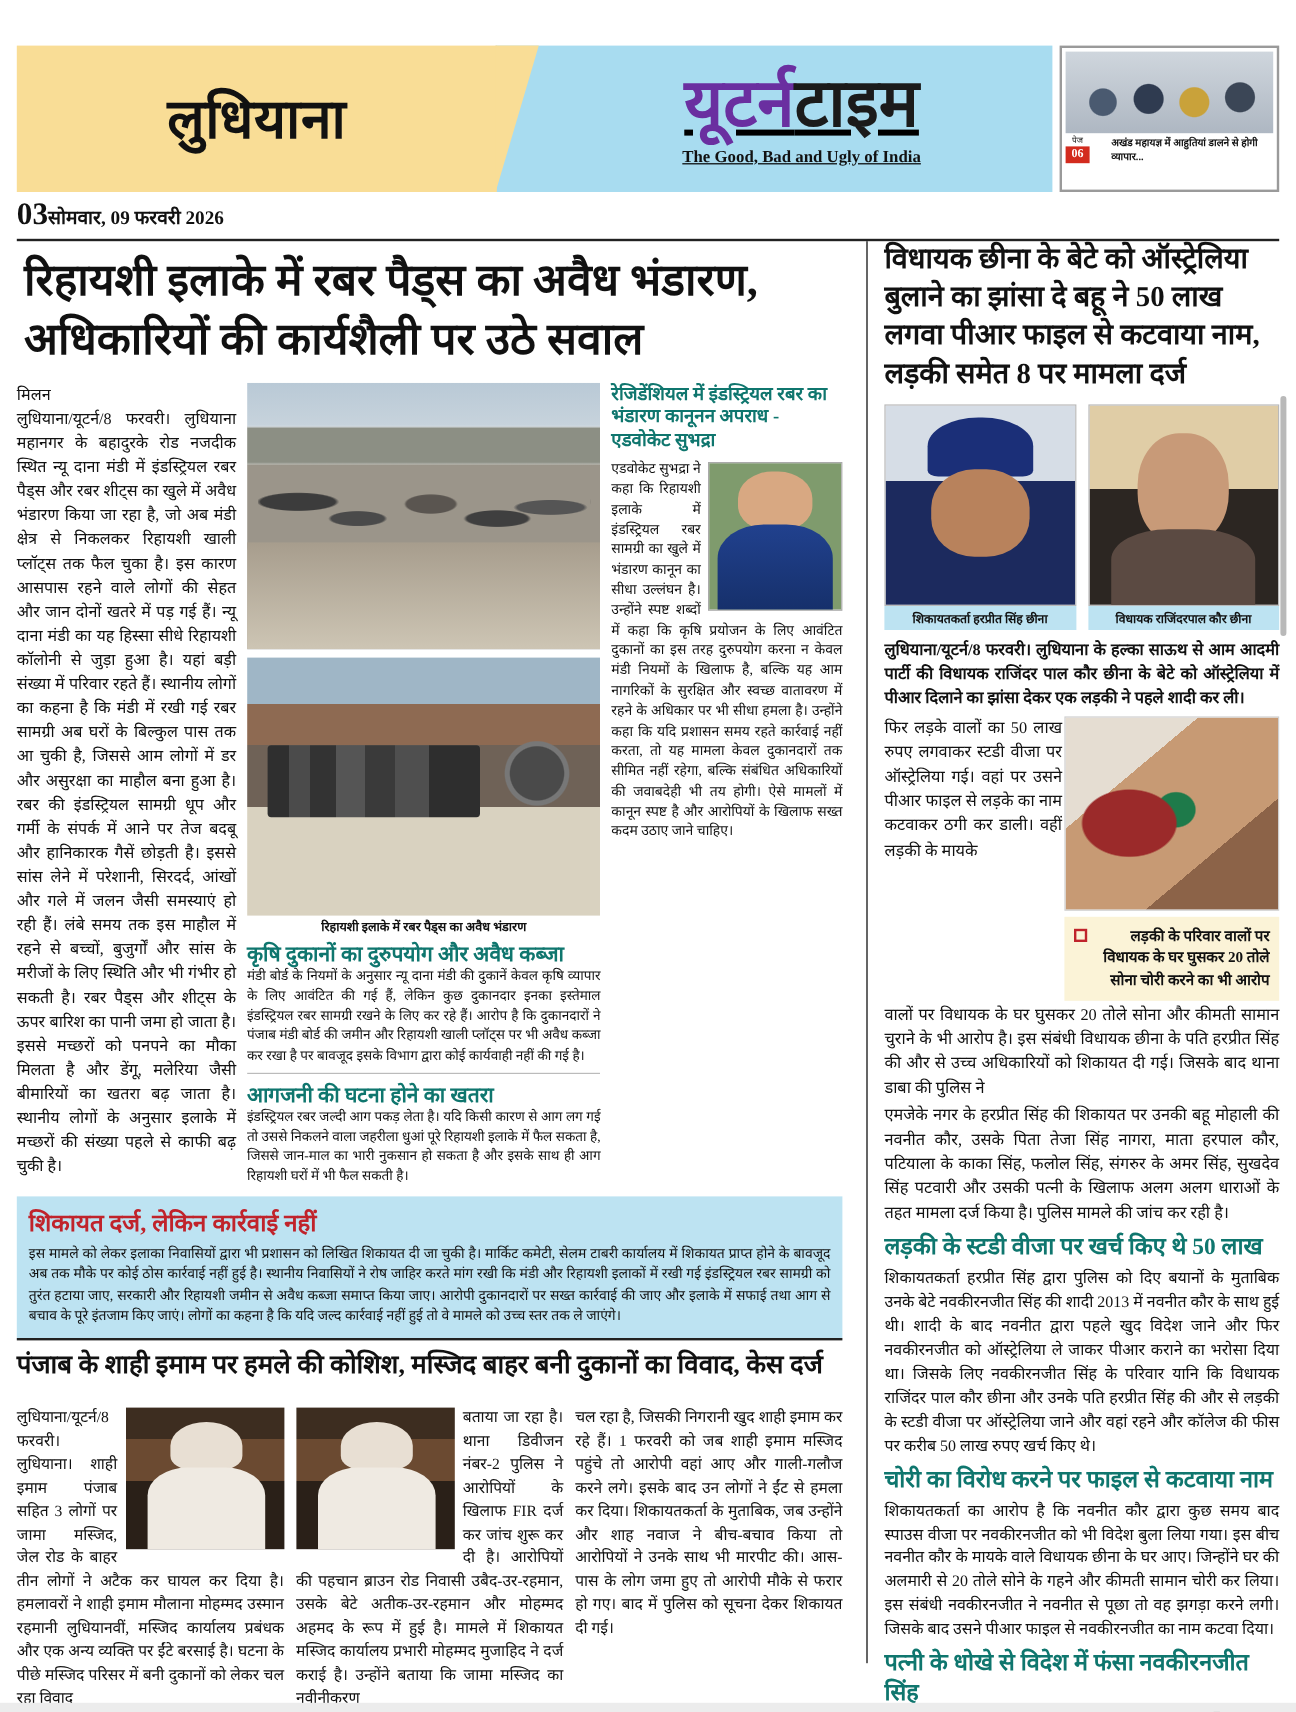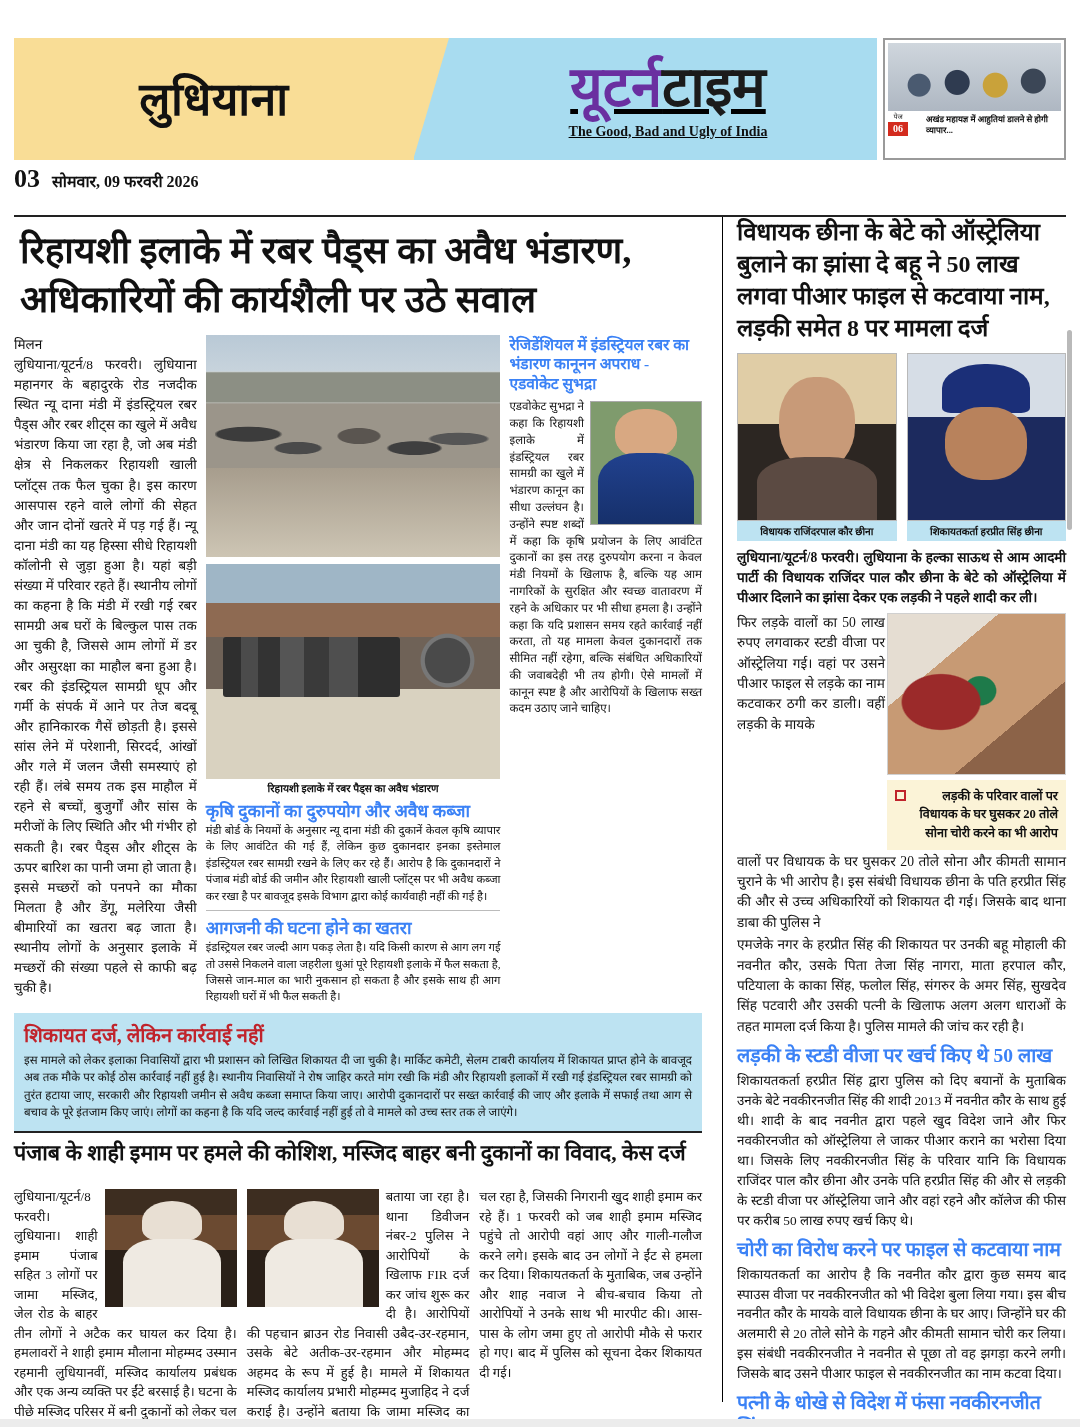--- a/index.html
+++ b/index.html
@@ -103,23 +103,23 @@
     flex: 0 0 auto;
   }
   .mh-promo-badge .pg { font-size: 7px; color: #222; line-height: 1; }
   .mh-promo-badge .num {
     background: #d32b1e; color: #fff; font-size: 10px; font-weight: bold;
     padding: 1px 5px; line-height: 1.2; margin-top: 1px;
   }
   .mh-promo-txt { font-size: 8.5px; line-height: 1.35; color: #111; font-weight: bold; }
 
   .mh-dateline {
-    display: flex; align-items: baseline; gap: 12px;
+    display: flex; align-items: baseline; 
     margin: 4px 14px 0 14px;
-    padding-bottom: 21px;
+    padding-bottom: 5px;
     border-bottom: 2px solid #222;
   }
   .mh-pageno { font-size: 26px; font-weight: bold; color: #111; }
   .mh-date { font-size: 16px; font-weight: bold; color: #111; }
 
   
   .content {
     display: flex;
     margin: 0 14px;
     height: 1185px;
@@ -210,21 +210,21 @@
       linear-gradient(90deg,#2f2f2f 0 10%, #4b4b4b 10% 20%, #333 20% 32%, #555 32% 46%, #3a3a3a 46% 60%, #4f4f4f 60% 76%, #2e2e2e 76% 100%);
     border-radius: 3px;
   }
   .ph-site::after{
     content:""; position:absolute; right:4%; top:30%; width:28%; height:30%;
     background: radial-gradient(circle at 50% 50%, #4a4a4a 0 42%, #777 44% 50%, transparent 52%);
   }
 
   
   .hl-red {
-    color: #3b82f6;
+    color: #0f766e;
     font-weight: bold;
     line-height: 1.28;
   }
   .hl-red.h18 { font-size: 17.5px; }
   .hl-red.h16 { font-size: 15.5px; }
   .hl-red.h20 { font-size: 19.5px; }
   .rule-dot { border-top: 1px solid #bbb; margin: 6px 0; }
 
   .adv-photo {
     float: right;
@@ -466,26 +466,26 @@
       </div>
     </div>
 
     <div class="vrule"></div>
 
     <div class="col-right">
       <div class="r-hl">विधायक छीना के बेटे को ऑस्ट्रेलिया बुलाने का झांसा दे बहू ने 50 लाख लगवा पीआर फाइल से कटवाया नाम, लड़की समेत 8 पर मामला दर्ज</div>
 
       <div class="r-photos">
         <div class="r-ph">
+          <div class="r-ph-img r-ph-2"></div>
+          <div class="r-ph-cap">शिकायतकर्ता हरप्रीत सिंह छीना</div>
+        </div>
+        <div class="r-ph">
           <div class="r-ph-img r-ph-1"></div>
           <div class="r-ph-cap">विधायक राजिंदरपाल कौर छीना</div>
-        </div>
-        <div class="r-ph">
-          <div class="r-ph-img r-ph-2"></div>
-          <div class="r-ph-cap">शिकायतकर्ता हरप्रीत सिंह छीना</div>
         </div>
       </div>
 
       <p class="r-lead">लुधियाना/यूटर्न/8 फरवरी। लुधियाना के हल्का साऊथ से आम आदमी पार्टी की विधायक राजिंदर पाल कौर छीना के बेटे को ऑस्ट्रेलिया में पीआर दिलाने का झांसा देकर एक लड़की ने पहले शादी कर ली।</p>
 
       <div class="r-two">
         <div class="r-two-l">
           <p class="r-lead" style="font-weight:normal;margin-top:0">फिर लड़के वालों का 50 लाख रुपए लगवाकर स्टडी वीजा पर ऑस्ट्रेलिया गई। वहां पर उसने पीआर फाइल से लड़के का नाम कटवाकर ठगी कर डाली। वहीं लड़की के मायके</p>
         </div>
         <div class="r-two-r">

